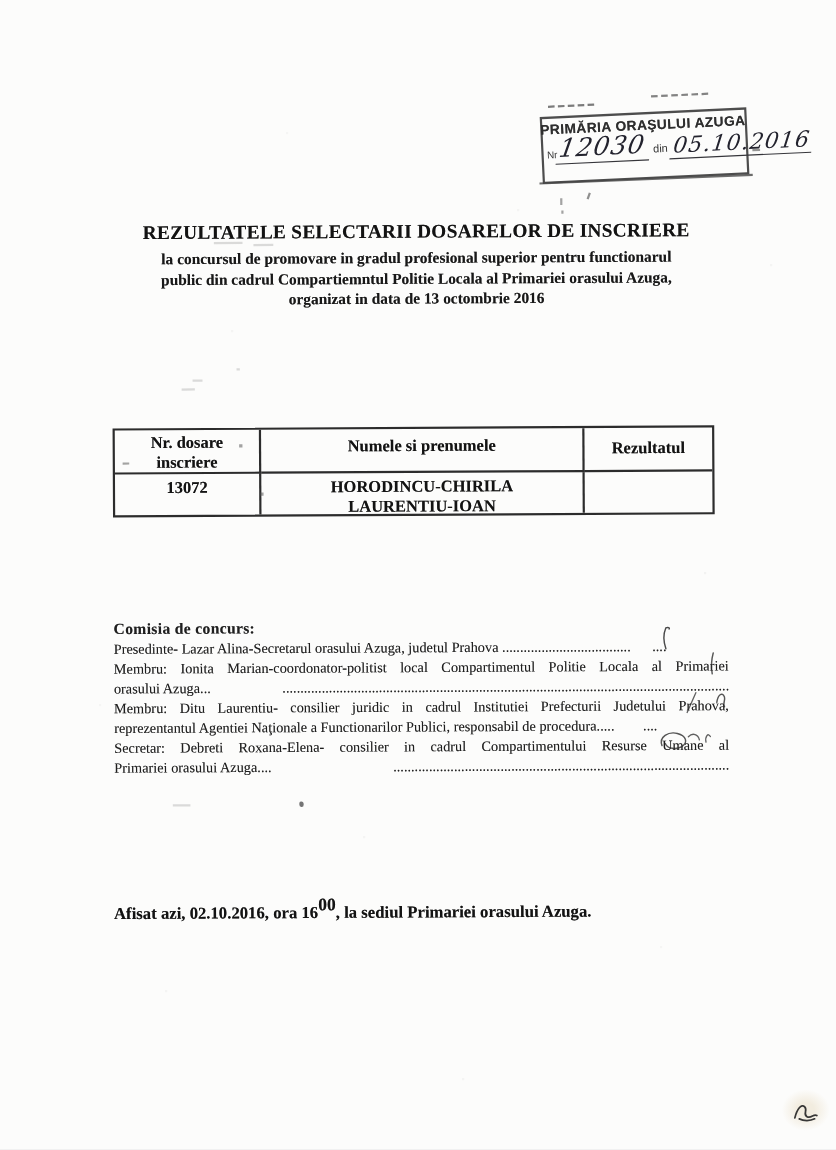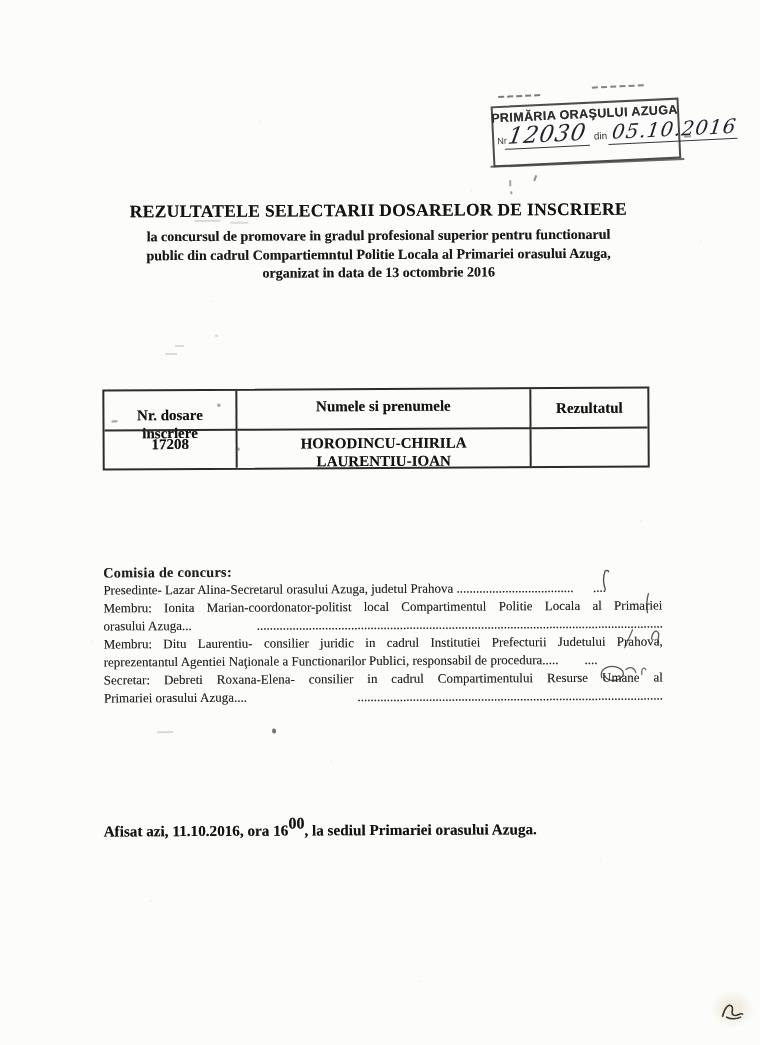--- a/index.html
+++ b/index.html
@@ -41,21 +41,21 @@
 
   
   .rtable{position:absolute;left:103px;top:388px;width:547px;box-sizing:border-box;
     border:2px solid #2c2c2c;font-weight:bold;color:#131313;
     text-shadow:0 0 .5px rgba(20,20,20,.5);}
   .tr{display:grid;grid-template-columns:133px 294px 1fr;}
   .td{border-right:2px solid #2c2c2c;display:flex;flex-direction:column;align-items:center;
     justify-content:flex-start;font-size:15px;line-height:18px;box-sizing:border-box;}
   .td.c3{border-right:none;text-align:center;}
   .thead .td{height:40px;border-bottom:2px solid #2c2c2c;}
-  .thead .c1{padding-top:15px;}
+  .thead .c1{padding-top:3px;}
   .thead .c2{padding-top:7px;}
   .thead .c3{padding-top:10px;}
   .tbody .td{height:37px;padding-top:4px;}
 
   
   .committee{position:absolute;left:103px;top:562px;width:559px;font-size:13px;
     line-height:18px;color:#1f1f1f;text-shadow:0 0 .4px rgba(30,30,30,.45);}
   .c-head{font-weight:bold;font-size:14.2px;letter-spacing:.3px;height:18px;}
   .cl{white-space:pre;overflow:hidden;height:18px;}
   .cl.j{white-space:normal;text-align:justify;text-align-last:justify;}
@@ -110,41 +110,41 @@
     <div class="rtable">
       <div class="tr thead">
         <div class="td c1">
           <div>Nr. dosare</div>
           <div>inscriere</div>
         </div>
         <div class="td c2">Numele si prenumele</div>
         <div class="td c3">Rezultatul</div>
       </div>
       <div class="tr tbody">
-        <div class="td c1">17208</div>
+        <div class="td c1">13072</div>
         <div class="td c2">
           <div>HORODINCU-CHIRILA</div>
           <div>LAURENTIU-IOAN</div>
         </div>
       </div>
     </div>
 
     <div class="committee">
       <div class="c-head">Comisia de concurs:</div>
       <div class="cl">Presedinte- Lazar Alina-Secretarul orasului Azuga, judetul Prahova ....................................      ....</div>
       <div class="cl j">Membru: Ionita Marian-coordonator-politist local Compartimentul Politie Locala al Primariei</div>
       <div class="cl">orasului Azuga...                    ..................................................................................................................................</div>
       <div class="cl j">Membru: Ditu Laurentiu- consilier juridic in cadrul Institutiei Prefecturii Judetului Prahova,</div>
       <div class="cl">reprezentantul Agentiei Naţionale a Functionarilor Publici, responsabil de procedura.....        ....</div>
       <div class="cl j">Secretar: Debreti Roxana-Elena- consilier in cadrul Compartimentului Resurse Umane al</div>
       <div class="cl">Primariei orasului Azuga....                                  ...............................................................................................</div>
     </div>
 
     <div class="footer">
-      <span>Afisat azi, 11.10.2016, ora 16</span><sup>00</sup><span>, la sediul Primariei orasului Azuga.</span>
+      <span>Afisat azi, 02.10.2016, ora 16</span><sup>00</sup><span>, la sediul Primariei orasului Azuga.</span>
     </div>
 
     <svg class="sig" style="left:596px;top:570px" width="18" height="24" viewBox="0 0 18 24">
       <path d="M9,2 C11,1 13,2 12,3 M9,2 C6,9 7,15 9,21" fill="none" stroke="#2c2c2c" stroke-width="1.3" stroke-linecap="round" opacity=".85"></path>
     </svg>
     <svg class="sig" style="left:641px;top:594px" width="12" height="22" viewBox="0 0 12 22">
       <path d="M7,1 C5,8 5,14 6,20" fill="none" stroke="#2c2c2c" stroke-width="1.3" stroke-linecap="round" opacity=".8"></path>
     </svg>
     <svg class="sig" style="left:618px;top:628px" width="44" height="24" viewBox="0 0 44 24">
       <path d="M6,21 L14,3" fill="none" stroke="#2c2c2c" stroke-width="1.2" stroke-linecap="round" opacity=".75"></path>

